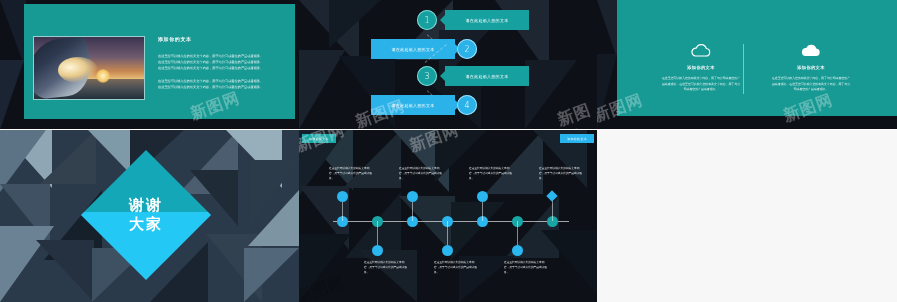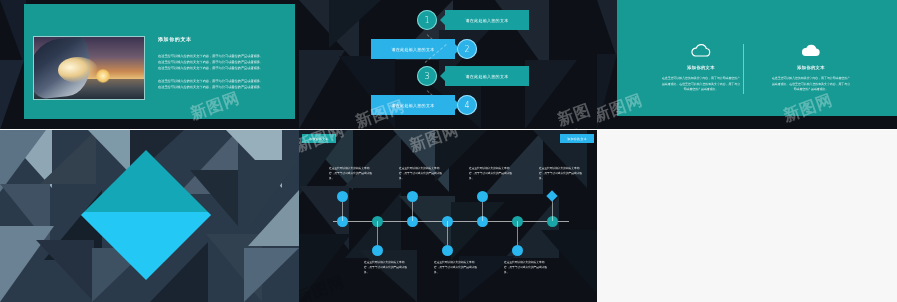--- a/index.html
+++ b/index.html
@@ -214,20 +214,24 @@
       <i class="tri" style="left:44px;top:60px;border-width:0 0 70px 58px;border-color:transparent transparent #16202b transparent;"></i>
       <i class="tri" style="left:36px;top:110px;border-width:0 58px 62px 0;border-color:transparent #253140 transparent transparent;"></i>
       <i class="tri" style="left:92px;top:118px;border-width:54px 56px 0 0;border-color:#3e5162 transparent transparent transparent;"></i>
       <i class="tri" style="left:150px;top:112px;border-width:0 0 60px 58px;border-color:transparent transparent #1a2430 transparent;"></i>
       <i class="tri" style="left:206px;top:104px;border-width:0 56px 68px 0;border-color:transparent #31414f transparent transparent;"></i>
       <i class="tri" style="left:244px;top:118px;border-width:54px 55px 0 0;border-color:#52677a transparent transparent transparent;"></i>
       <i class="tri" style="left:248px;top:60px;border-width:0 0 56px 51px;border-color:transparent transparent #7d94a3 transparent;"></i>
       <i class="tri" style="left:190px;top:40px;border-width:0 48px 56px 0;border-color:transparent #202b38 transparent transparent;"></i>
     </div>
     <div class="diamond"></div>
+    <div class="dtxt">
+      <span>谢谢</span>
+      <span>大家</span>
+    </div>
 
   </div>
 
   <div class="panel" id="s5">
     <div class="poly">
       <i class="tri" style="left:0;top:0;border-width:0 54px 60px 0;border-color:transparent #253540 transparent transparent;"></i>
       <i class="tri" style="left:0;top:0;border-width:66px 48px 0 0;border-color:#16202b transparent transparent transparent;"></i>
       <i class="tri" style="left:44px;top:0;border-width:0 0 58px 58px;border-color:transparent transparent #1d2832 transparent;"></i>
       <i class="tri" style="left:94px;top:0;border-width:0 56px 62px 0;border-color:transparent #2a3a46 transparent transparent;"></i>
       <i class="tri" style="left:136px;top:0;border-width:52px 52px 0 0;border-color:#11181f transparent transparent transparent;"></i>

